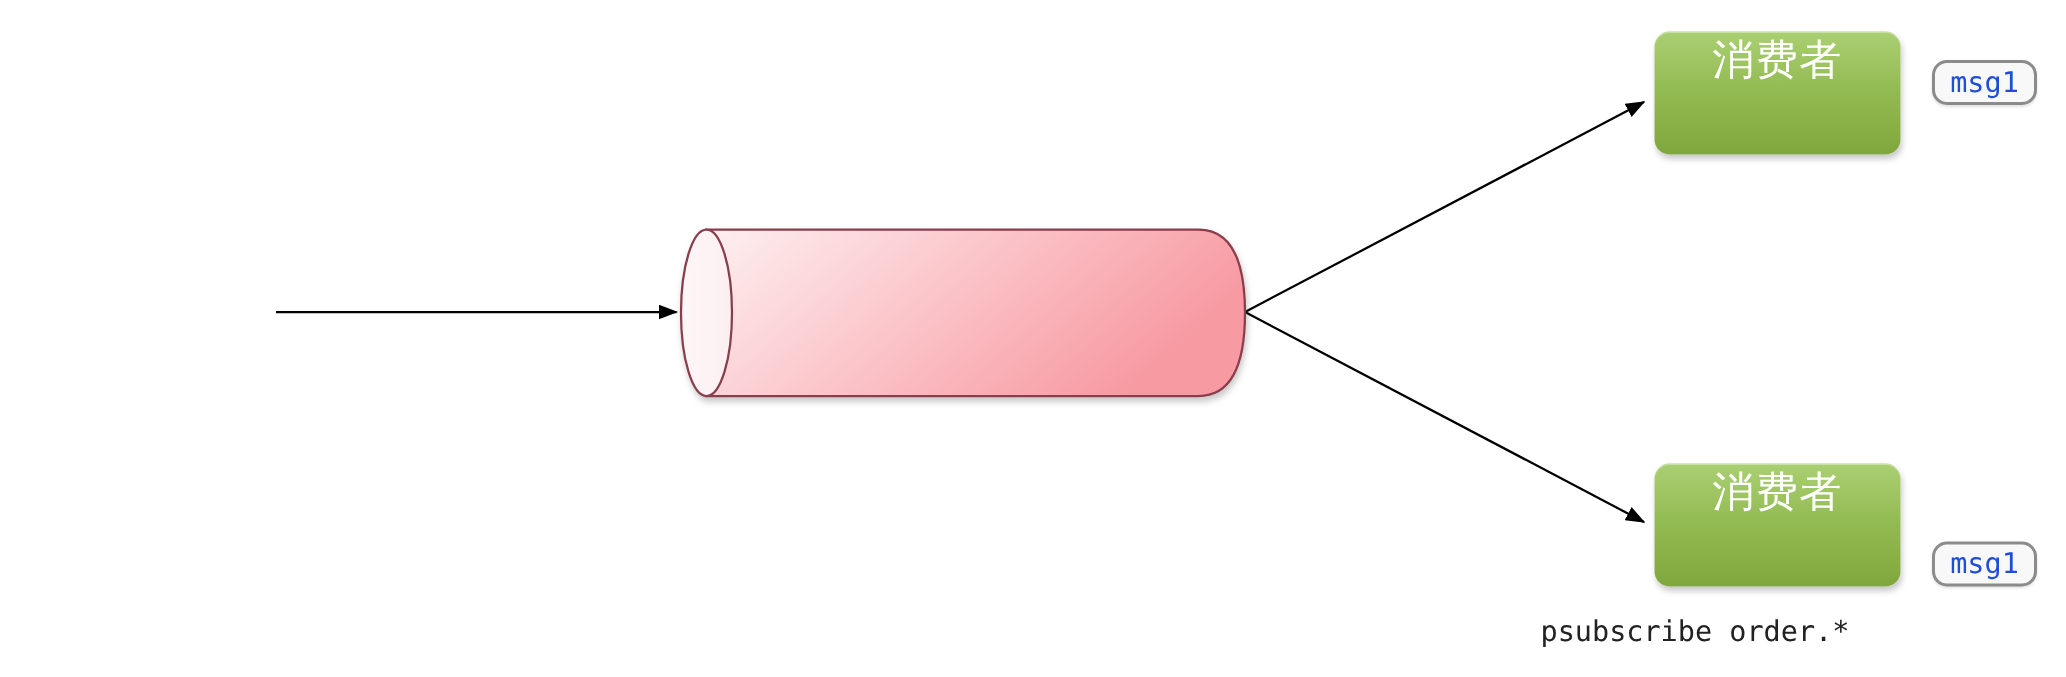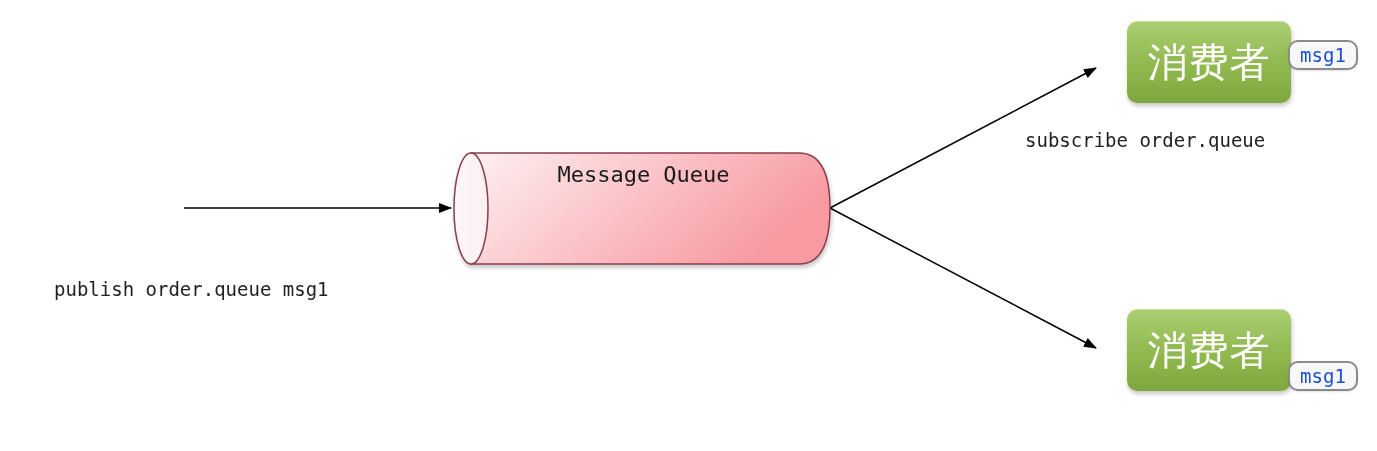--- a/index.html
+++ b/index.html
@@ -16,27 +16,25 @@
     font-family: "DejaVu Sans", "Liberation Sans", sans-serif;
   }
   #shape-layer {
     position: absolute;
     left: 0; top: 0;
     width: 1377px; height: 451px;
   }
   .node {
     position: absolute;
     display: flex;
-    align-items: center;
     justify-content: center;
     color: #ffffff;
-    font-size: 40px;
+    font-size: 28px;
     letter-spacing: 1px;
     box-shadow: 1px 3px 4px rgba(0,0,0,0.25);
-    margin-left: 24px;
   }
   .producer {
     left: 41px; top: 164px;
     width: 143px; height: 86px;
     border-radius: 9px;
     background: linear-gradient(180deg, #4484c6 0%, #3973b4 45%, #295a99 100%);
     border: 1px solid #27568f;
   }
   .consumer {
     width: 164px; height: 82px;
@@ -108,32 +106,30 @@
     <line x1="184" y1="208" x2="451" y2="208" stroke="#000000" stroke-width="1.5" marker-end="url(#arrowHead)"></line>
     <line x1="830" y1="208" x2="1096" y2="68" stroke="#000000" stroke-width="1.5" marker-end="url(#arrowHead)"></line>
     <line x1="830" y1="208" x2="1096" y2="348" stroke="#000000" stroke-width="1.5" marker-end="url(#arrowHead)"></line>
 
     <g filter="url(#softShadow)">
       <path d="M 471 153 L 799 153 Q 830 153 830 208.5 Q 830 264 799 264 L 471 264 Z" fill="url(#cylBody)" stroke="#8a3e4c" stroke-width="1.5"></path>
       <ellipse cx="471" cy="208.5" rx="17" ry="55.5" fill="url(#cylCap)" stroke="#8a3e4c" stroke-width="1.5"></ellipse>
     </g>
   </svg>
 
-  <div class="caption mono" style="left:54px; top:278px;">publish order.queue msg1</div>
 
-  <div class="queue-label mono">Message Queue</div>
 
   <div class="node consumer consumer-top">
     <span>消费者</span>
   </div>
-  <div class="caption mono" style="left:1025px; top:129px;">subscribe order.queue</div>
   <div class="badge mono badge-top">
     <span>msg1</span>
   </div>
 
   <div class="node consumer consumer-bottom">
     <span>消费者</span>
   </div>
+  <div class="caption mono" style="left:1027px; top:410px;">psubscribe order.*</div>
   <div class="badge mono badge-bottom">
     <span>msg1</span>
   </div>
 
 </div>
 
 </body></html>

